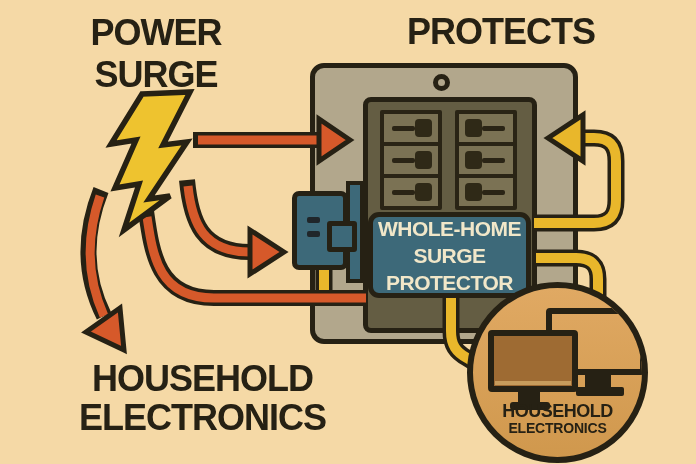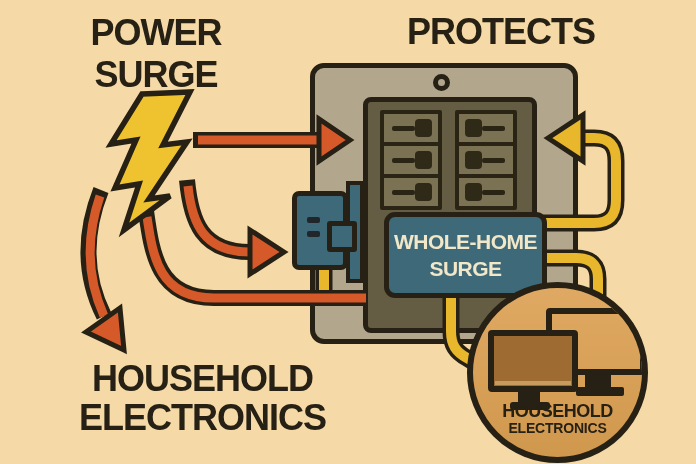--- a/index.html
+++ b/index.html
@@ -53,21 +53,21 @@
     left:292px;top:191px;width:56px;height:79px;
     background:#3d6979;border:5px solid #262114;border-radius:7px;
   }
   .dev-mark{left:10px;width:13px;height:6px;background:#20262a;border-radius:2px;}
   .dev-tab{
     left:327px;top:221px;width:30px;height:31px;
     background:#3d6979;border:5px solid #262114;border-radius:3px;
   }
   
   .protector-label{
-    left:384px;top:212px;width:163px;height:86px;
+    left:368px;top:212px;width:163px;height:86px;
     background:#3d6979;border:5px solid #262114;border-radius:11px;
     display:flex;flex-direction:column;justify-content:center;align-items:center;
     color:#f1e7c9;font-weight:700;font-size:21px;line-height:27px;
     letter-spacing:-0.5px;text-align:center;
   }
   
   .badge{
     left:467px;top:282px;width:181px;height:181px;border-radius:50%;
     background:linear-gradient(#e0a963,#d0984d);
     border:6px solid #262114;overflow:hidden;
@@ -169,20 +169,21 @@
   <div class="abs dev-strip"></div>
   <div class="abs dev-body">
     <div class="abs dev-mark" style="top:21px;"></div>
     <div class="abs dev-mark" style="top:35px;"></div>
   </div>
   <div class="abs dev-tab"></div>
 
   <div class="abs protector-label">
     <span>WHOLE-HOME</span>
     <span>SURGE</span>
+    <span>PROTECTOR</span>
   </div>
 
   <div class="abs badge">
     <div class="abs mon-frame mon-small-screen"></div>
     <div class="abs mon-small-stand"></div>
     <div class="abs mon-small-base"></div>
     <div class="abs mon-frame mon-big-screen">
       <div class="mon-big-chin"></div>
     </div>
     <div class="abs mon-big-stand"></div>

